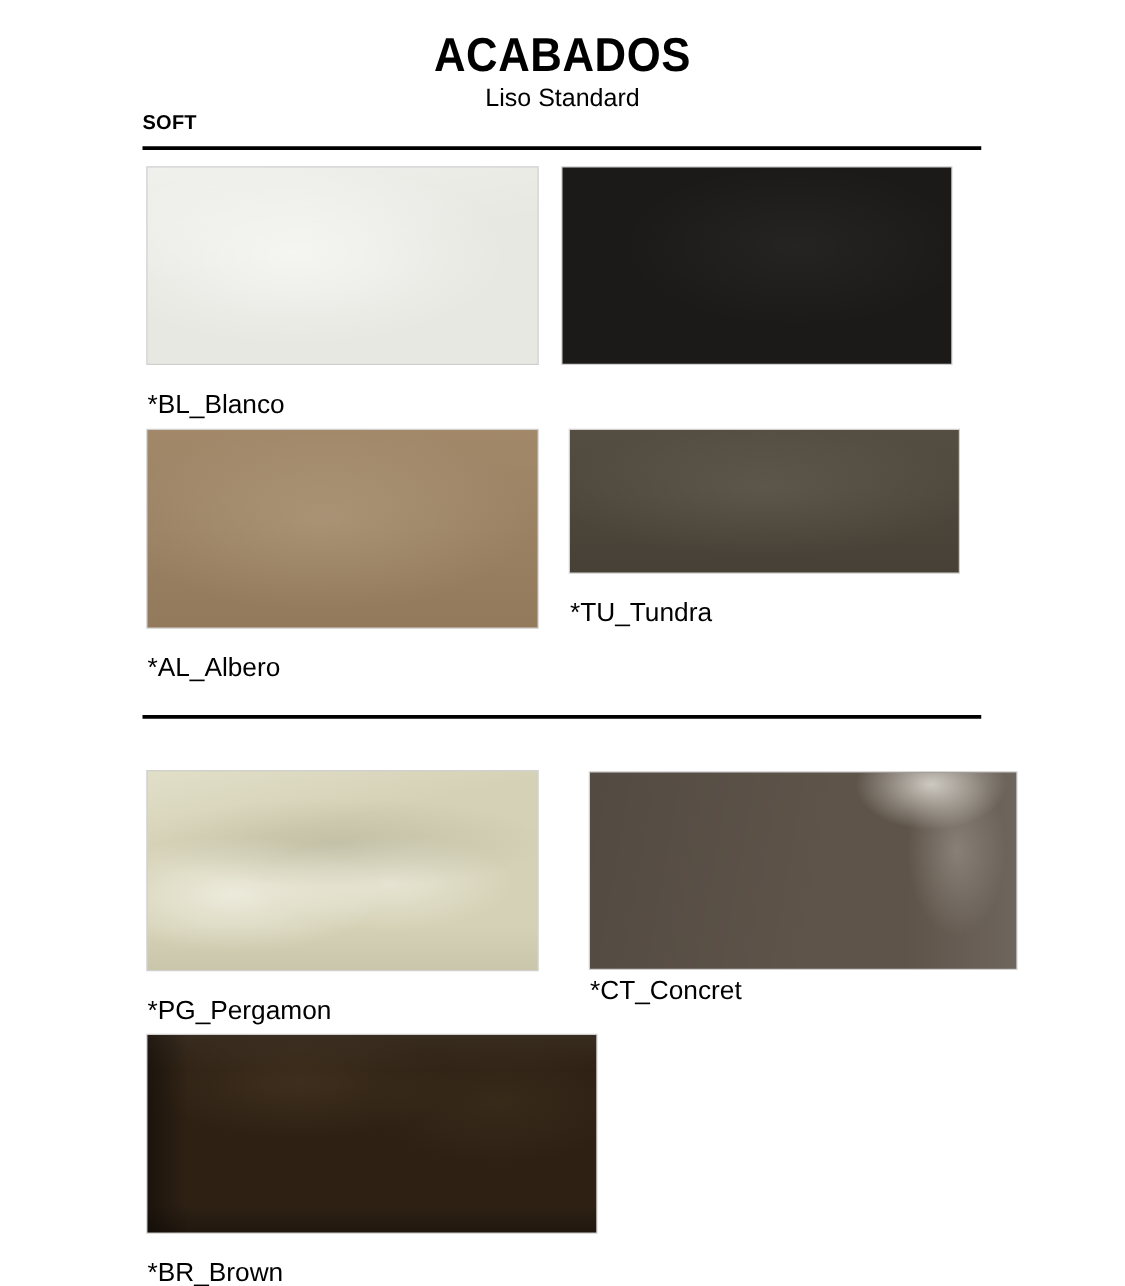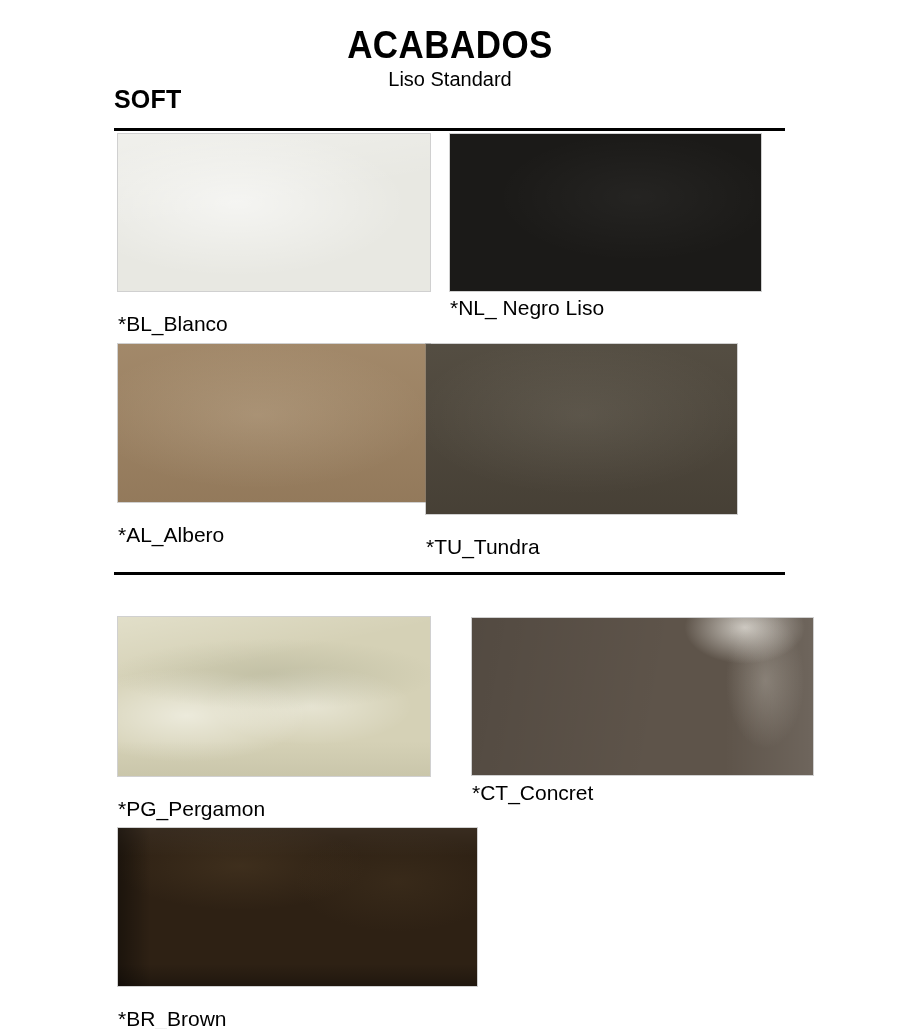--- a/index.html
+++ b/index.html
@@ -40,25 +40,25 @@
     font-weight: normal;
   }
 
   
   .section {
     position: absolute;
     left: 114px;
     width: 671px;
   }
   .section-label {
-    font-size: 25px;
+    font-size: 16px;
     font-weight: bold;
     letter-spacing: 0.2px;
     line-height: 22px;
-    padding-bottom: 18px;
+    padding-bottom: 7px;
   }
   .section-rule {
     width: 671px;
     height: 3px;
     background: #000000;
   }
   #section-soft  { top: 88px; }
   #section-gloss { top: 572px; }
 
   
@@ -87,21 +87,21 @@
     font-size: 21px;
     font-weight: normal;
     white-space: nowrap;
     line-height: 26px;
   }
 
   
   #cell-bl { left: 118px; top: 134px; width: 312px; height: 157px; }
   #cell-nl { left: 450px; top: 134px; width: 311px; height: 157px; }
   #cell-al { left: 118px; top: 344px; width: 312px; height: 158px; }
-  #cell-tu { left: 426px; top: 344px; width: 311px; height: 170px; }
+  #cell-tu { left: 456px; top: 344px; width: 311px; height: 114px; }
   #cell-pg { left: 118px; top: 617px; width: 312px; height: 159px; }
   #cell-ct { left: 472px; top: 618px; width: 341px; height: 157px; }
   #cell-br { left: 118px; top: 828px; width: 359px; height: 158px; }
 
   
   #cell-nl .swatch-label { margin-top: 4px; }
   #cell-ct .swatch-label { margin-top: 5px; }
 </style>
 </head>
 <body>
@@ -122,21 +122,20 @@
   <div class="swatch" style="background: rgb(232, 232, 226);">
     <div class="gloss-a" style="background: radial-gradient(70% 60% at 38% 44%, rgba(255, 255, 255, 0.55), rgba(255, 255, 255, 0) 78%), linear-gradient(170deg, rgba(255, 255, 255, 0.35) 0%, rgba(228, 228, 220, 0) 45%);"></div>
   </div>
   <div class="swatch-label">*BL_Blanco</div>
 </div>
 
 <div class="swatch-cell" id="cell-nl">
   <div class="swatch" style="background: rgb(27, 26, 24);">
     <div class="gloss-a" style="background: radial-gradient(60% 55% at 60% 40%, rgba(255, 255, 255, 0.043), rgba(255, 255, 255, 0) 75%);"></div>
   </div>
-  <div class="swatch-label">*NL_ Negro Liso</div>
 </div>
 
 <div class="swatch-cell" id="cell-al">
   <div class="swatch" style="background: rgb(155, 128, 96);">
     <div class="gloss-a" style="background: radial-gradient(70% 60% at 45% 45%, rgba(255, 245, 225, 0.14), rgba(255, 245, 225, 0) 78%), linear-gradient(rgba(255, 250, 235, 0.07) 0%, rgba(0, 0, 0, 0.05) 100%);"></div>
   </div>
   <div class="swatch-label">*AL_Albero</div>
 </div>
 
 <div class="swatch-cell" id="cell-tu">

